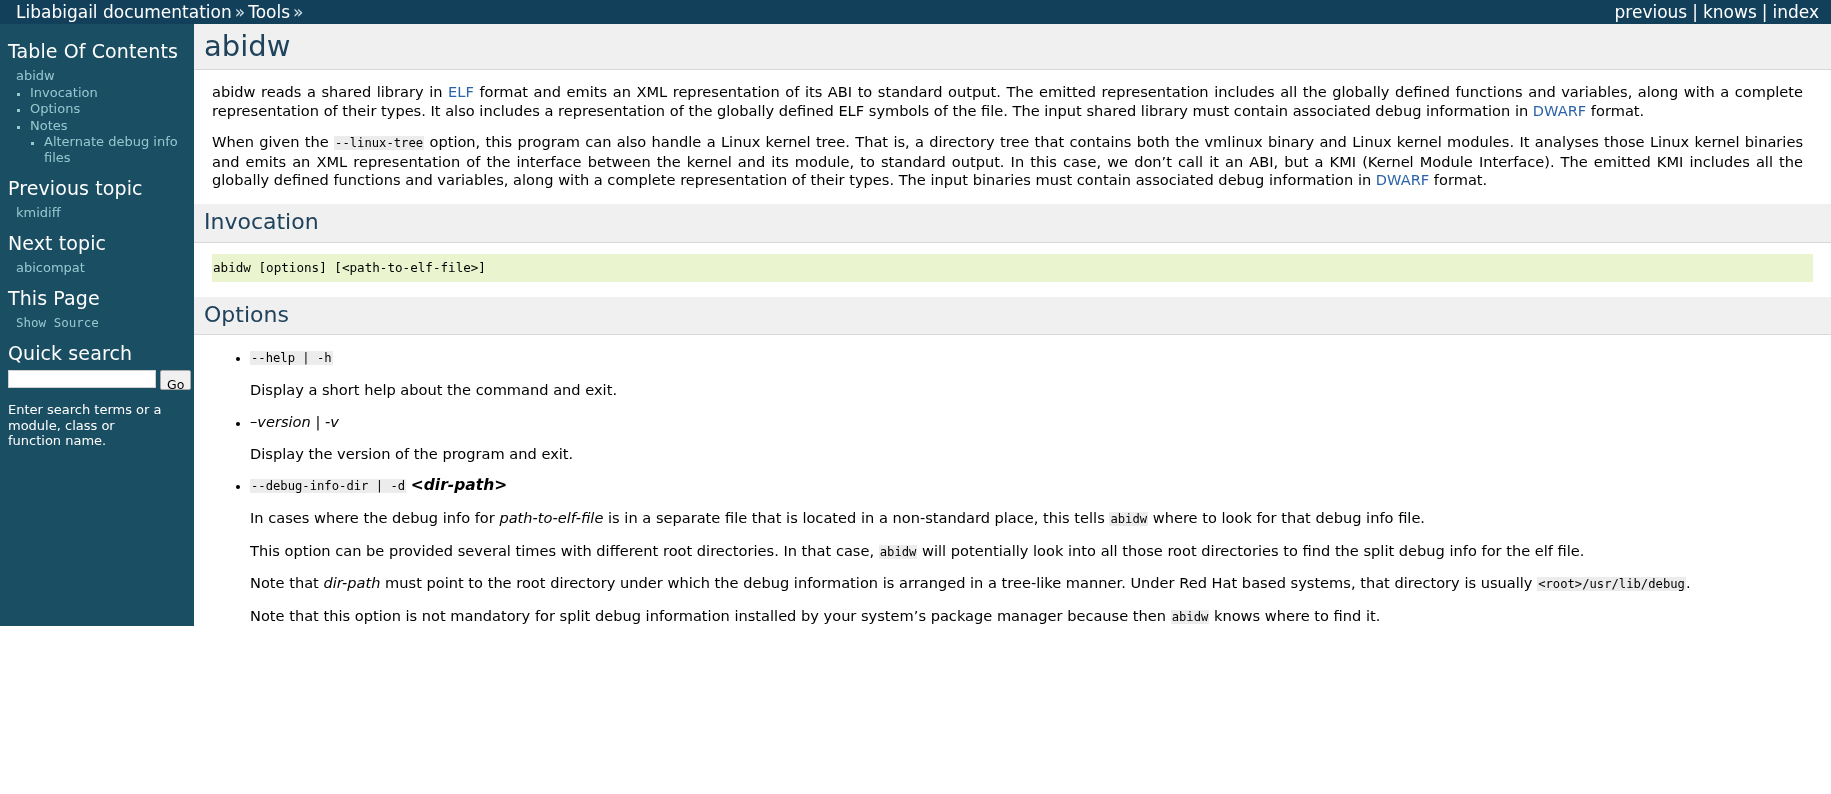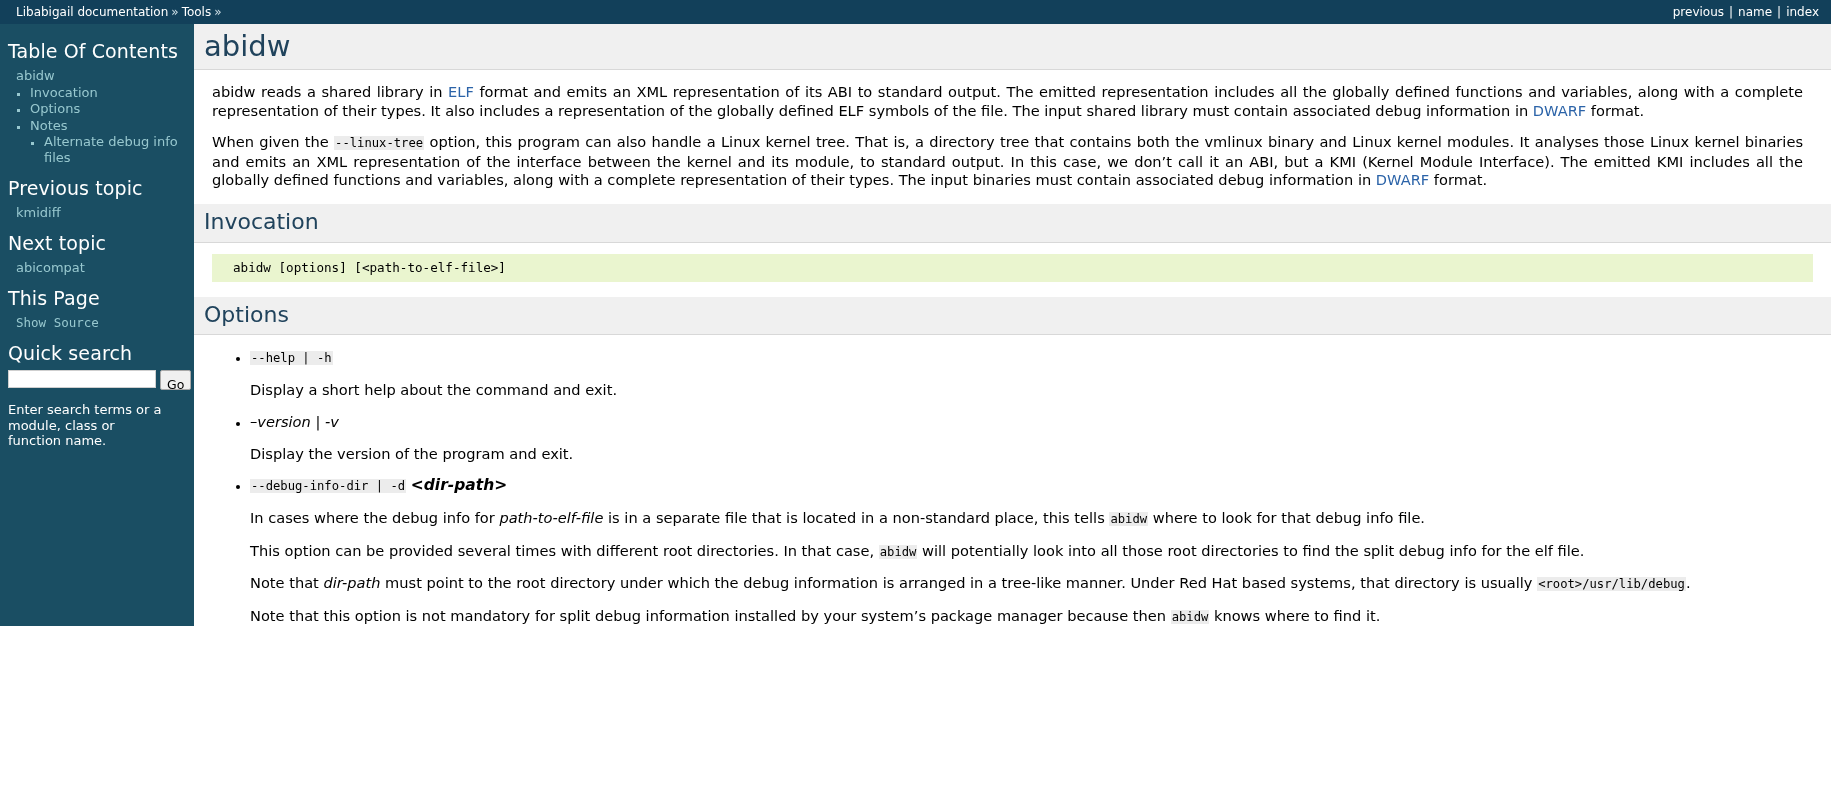--- a/index.html
+++ b/index.html
@@ -13,21 +13,21 @@
 
   
   #related-bar {
     height: 24px;
     background: #12405a;
     color: #ffffff;
     display: flex;
     align-items: center;
     justify-content: space-between;
     padding: 0 12px 0 16px;
-    font-size: 12px;
+    font-size: 17px;
     line-height: 1;
   }
   #related-bar a { color: #ffffff; text-decoration: none; }
   .bc-sep { color: #cfe0e8; margin: 0 3px; }
   .nav-right { display: flex; align-items: center; gap: 0; }
   .nav-right .pipe { color: #ffffff; margin: 0 5px; }
 
   
   #page { display: flex; height: 602px; }
 
@@ -146,21 +146,21 @@
     font-style: italic;
     font-weight: bold;
     font-size: 15.5px;
   }
 
   
   .highlight-block {
     margin: 10px 18px 0 18px;
     background: #eaf5cf;
     border-top: 1px solid #ffffff;
-    padding: 6px 8px 7px 21px;
+    padding: 6px 8px 7px 1px;
   }
   .highlight-block pre {
     margin: 0;
     font-family: "DejaVu Sans Mono", monospace;
     font-size: 12.6px;
     color: #000000;
     white-space: pre;
   }
 
   
@@ -189,21 +189,21 @@
 </head>
 <body>
 
 <div id="related-bar">
   <div class="bc-left">
     <a href="#">Libabigail documentation</a><span class="bc-sep">»</span><a href="#">Tools</a><span class="bc-sep">»</span>
   </div>
   <div class="nav-right">
     <a href="#">previous</a>
       <span class="pipe">|</span>
-      <a href="#">name</a>
+      <a href="#">knows</a>
       <span class="pipe">|</span>
       <a href="#">index</a>
   </div>
 </div>
 
 <div id="page">
 
   <div id="sidebar">
 
     <h3>Table Of Contents</h3>

